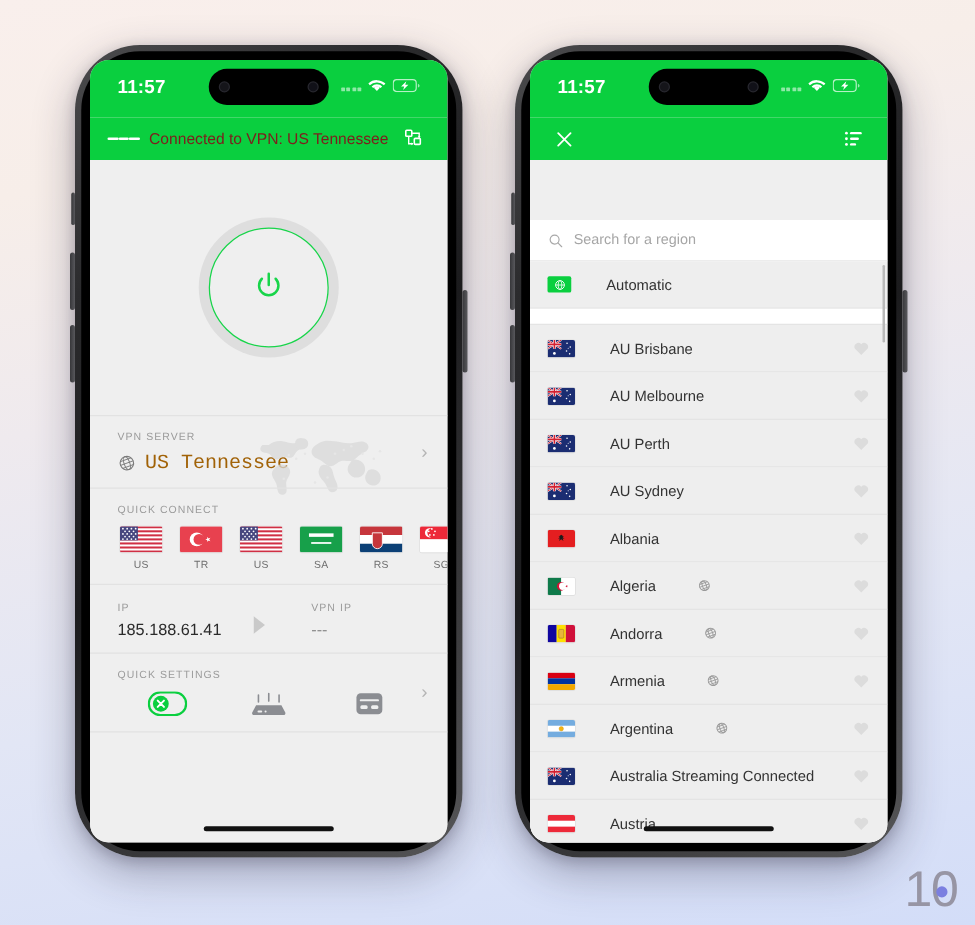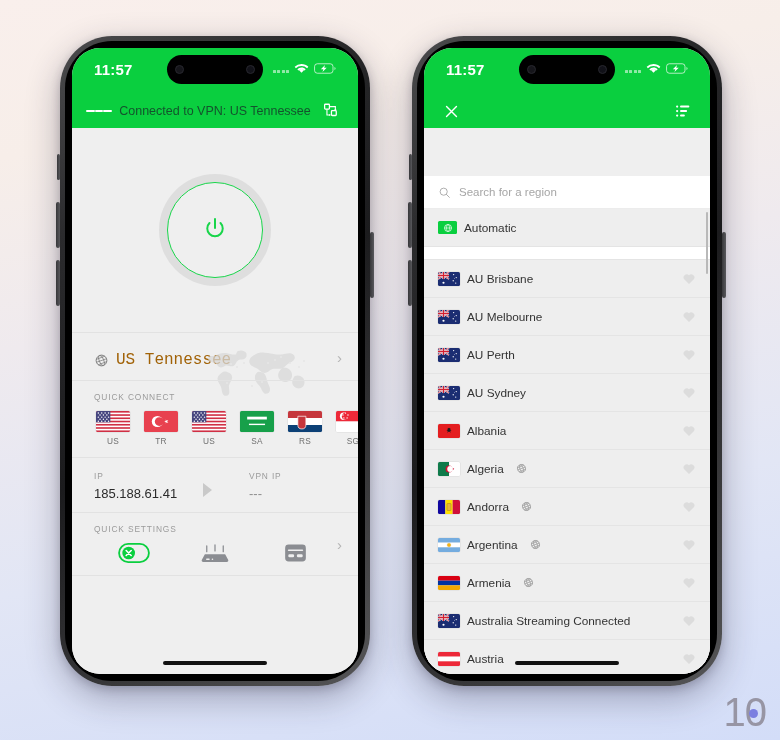--- a/index.html
+++ b/index.html
@@ -22,21 +22,21 @@
     box-shadow: 0 12px 34px rgba(40,35,60,.33), 0 3px 10px rgba(40,35,60,.22);
   }
   .phone-inner {
     width: 100%; height: 100%;
     border-radius: 47px;
     background: #000;
     padding: 7px;
   }
   .screen {
     width: 100%; height: 100%;
-    border-radius: 28px;
+    border-radius: 15px;
     overflow: hidden;
     background: #efefef;
     position: relative;
   }
   #phone-left  { left: 60px;  top: 36px; }
   #phone-right { left: 412px; top: 36px; }
 
   
   .btn-side { position: absolute; background: linear-gradient(90deg,#37373a,#58585c); border-radius: 2px; }
   .btn-left-mute  { left: -3px; top: 118px; width: 3px; height: 26px; }
@@ -68,21 +68,21 @@
   .di-cam.r { background: #111118; }
 
   
   .appbar {
     height: 34px; background: #0ACF3F;
     display: flex; align-items: center; padding: 0 14px;
     position: relative;
   }
   .appbar-title {
     position: absolute; left: 0; right: 0; text-align: center;
-    color: #14532d; font-size: 12.5px; pointer-events: none;
+    color: #7f1d1d; font-size: 12.5px; pointer-events: none;
   }
   .icon-btn { width: 26px; height: 26px; display: flex; align-items: center; justify-content: center; cursor: pointer; position: relative; z-index: 2; }
   .icon-btn.right { margin-left: auto; }
   .hamburger i { display: block; width: 17px; height: 2px; background: #fff; margin: 2.6px 0; border-radius: 1px; }
 
   
   .body-left { background: #efefef; height: calc(100% - 80px); position: relative; display: flex; flex-direction: column; }
 
   .power-zone { height: 204px; display: flex; align-items: center; justify-content: center; }
   .power-outer {
@@ -128,21 +128,21 @@
   }
 
   
   .body-right { background: #fff; height: calc(100% - 80px); position: relative; overflow: hidden; margin-top: 48px; }
   .searchbar {
     height: 33px; display: flex; align-items: center; gap: 8px;
     padding: 0 14px; background: #fff; border-bottom: 1px solid #ececec;
   }
   .search-ph { font-size: 11.5px; color: #a6a6a6; }
   .reg-row {
-    height: 38px; display: flex; align-items: center; gap: 7px;
+    height: 38px; display: flex; align-items: center; gap: 28px;
     padding: 0 14px; border-bottom: 1px solid #e4e4e4;
     background: #eeeeee; cursor: pointer;
   }
   .reg-row.auto { background: #eeeeee; }
   .reg-gap { height: 13px; background: #fff; border-bottom: 1px solid #e4e4e4; }
   .reg-name { font-size: 11.8px; color: #333; }
   .reg-extra { margin-left: 5px; display: inline-flex; vertical-align: middle; }
   .heart { margin-left: auto; color: #dcdcdc; font-size: 15px; line-height: 1; cursor: pointer; }
   .scroll-thumb {
     position: absolute; right: 2px; top: 36px; width: 2.5px; height: 62px;
@@ -435,20 +435,21 @@
           <div class="power-outer">
             <div class="power-ring">
               <svg class="power-glyph">
                   <use href="#sym-power"></use>
                 </svg>
             </div>
           </div>
         </div>
 
         <div class="section">
+          <div class="sect-label">VPN SERVER</div>
           <svg class="worldmap">
               <use href="#sym-worldmap"></use>
             </svg>
           <div class="server-row">
             <svg width="15" height="15">
                 <use href="#sym-globe-grey"></use>
               </svg>
             <span class="server-name">US Tennessee</span>
           </div>
           <span class="chev">›</span>
@@ -669,48 +670,48 @@
             <svg width="11" height="11">
                 <use href="#sym-globe-small"></use>
               </svg>
           </span>
           <svg class="heart" width="14" height="13">
               <use href="#sym-heart"></use>
             </svg>
         </div>
         <div class="reg-row">
           <svg class="flag sm">
+              <use href="#flag-am"></use>
+            </svg>
+          <span class="reg-name">Armenia</span>
+          <span class="reg-extra">
+            <svg width="11" height="11">
+                <use href="#sym-globe-small"></use>
+              </svg>
+          </span>
+          <svg class="heart" width="14" height="13">
+              <use href="#sym-heart"></use>
+            </svg>
+        </div>
+        <div class="reg-row">
+          <svg class="flag sm">
               <use href="#flag-ar"></use>
             </svg>
           <span class="reg-name">Argentina</span>
           <span class="reg-extra">
             <svg width="11" height="11">
                 <use href="#sym-globe-small"></use>
               </svg>
           </span>
           <svg class="heart" width="14" height="13">
               <use href="#sym-heart"></use>
             </svg>
         </div>
         <div class="reg-row">
           <svg class="flag sm">
-              <use href="#flag-am"></use>
-            </svg>
-          <span class="reg-name">Armenia</span>
-          <span class="reg-extra">
-            <svg width="11" height="11">
-                <use href="#sym-globe-small"></use>
-              </svg>
-          </span>
-          <svg class="heart" width="14" height="13">
-              <use href="#sym-heart"></use>
-            </svg>
-        </div>
-        <div class="reg-row">
-          <svg class="flag sm">
               <use href="#flag-au"></use>
             </svg>
           <span class="reg-name">Australia Streaming Connected</span>
           <svg class="heart" width="14" height="13">
               <use href="#sym-heart"></use>
             </svg>
         </div>
         <div class="reg-row">
           <svg class="flag sm">
               <use href="#flag-at"></use>

